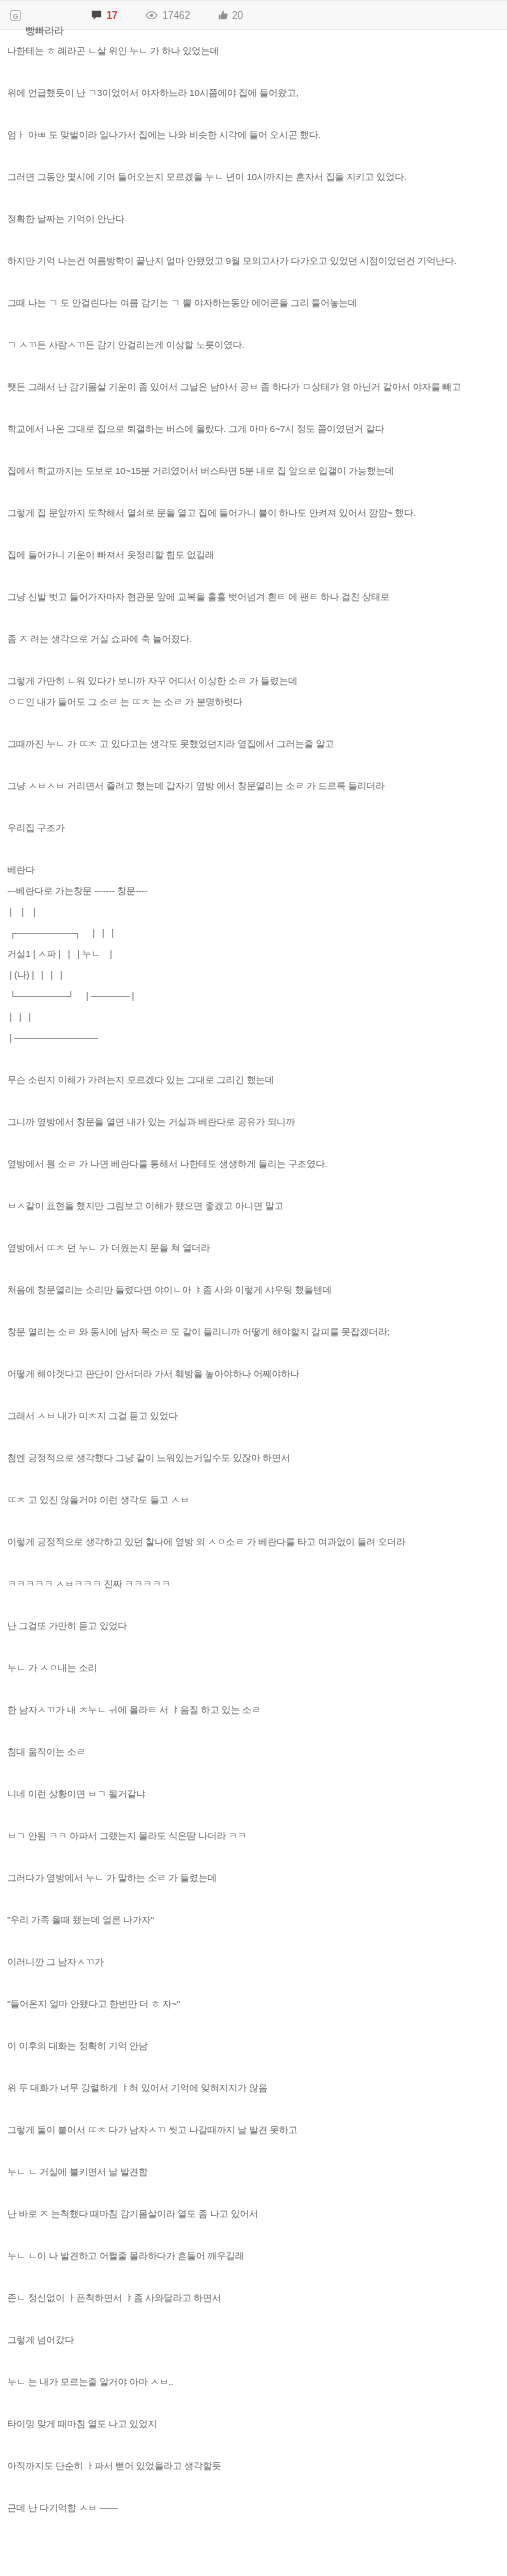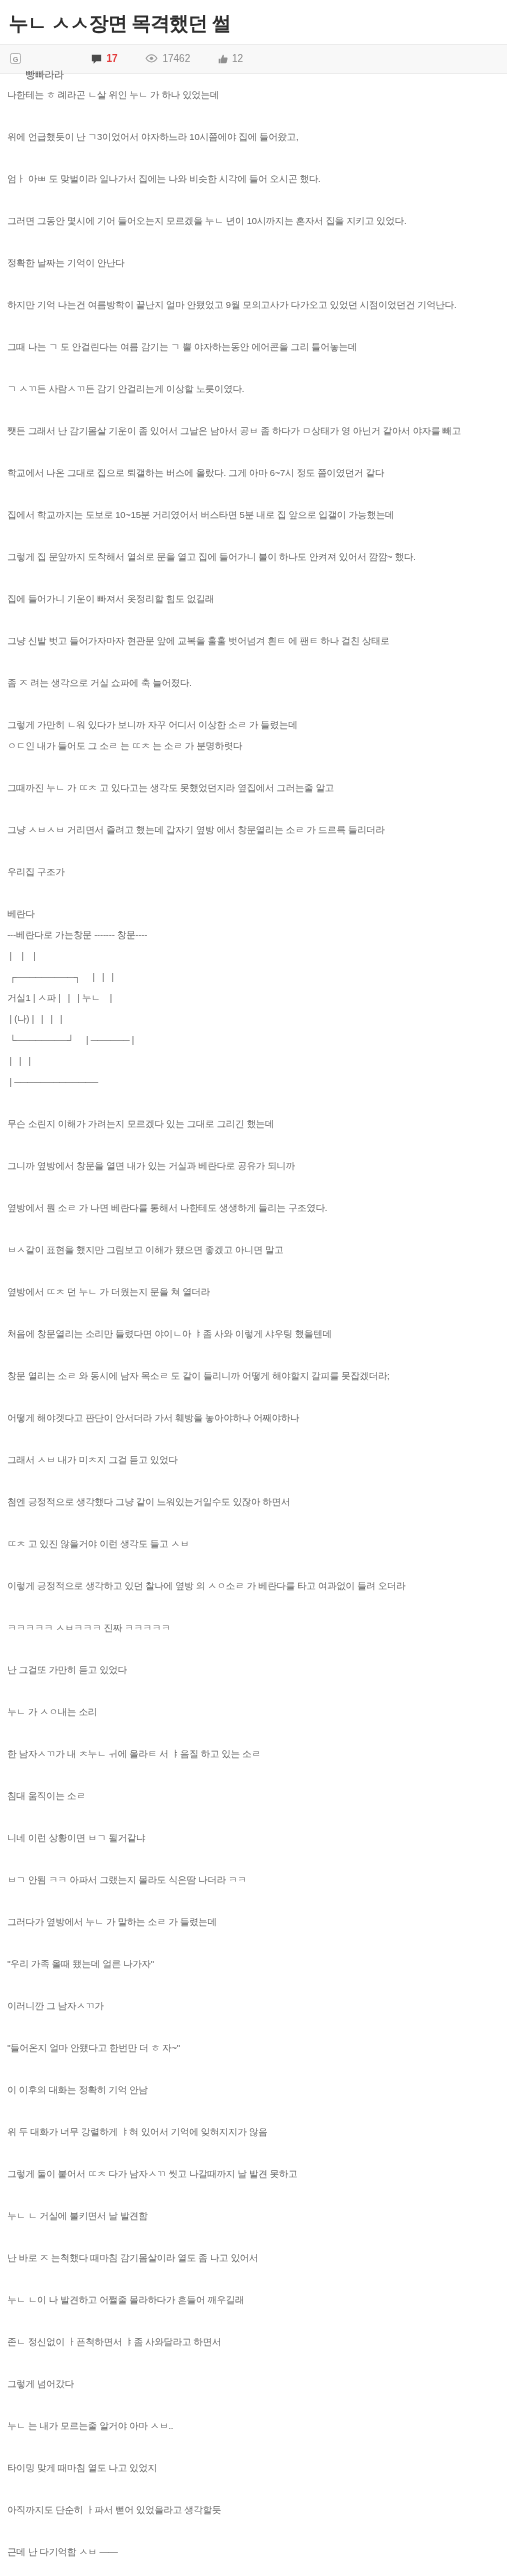--- a/index.html
+++ b/index.html
@@ -83,23 +83,20 @@
     letter-spacing: -0.2px;
     white-space: pre-wrap;
     word-break: break-all;
   }
 </style>
 </head>
 <body>
 
 <div class="page">
 
-  <div class="title-wrap">
-    <h1 class="post-title">누ㄴ ㅅㅅ장면 목격했던 썰</h1>
-  </div>
 
   <div class="meta-bar">
 
     <div class="author-group">
       <span class="badge">G</span>
       <span class="author-name">빵빠라라</span>
     </div>
 
     <div class="stat-group">
       <span>
@@ -119,21 +116,21 @@
       </span>
       <span class="stat-num">17462</span>
     </div>
 
     <div class="stat-group">
       <span>
         <svg width="10" height="10" viewBox="0 0 14 14">
           <path d="M1 6.5 h2.6 v6.5 H1 Z M4.2 13 V6.8 L6.8 1 c1 0 1.7 0.8 1.5 1.9 L7.8 5 h4.2 c0.9 0 1.5 0.8 1.3 1.6 l-1.1 5 c-0.2 0.8-0.8 1.4-1.7 1.4 Z" fill="#8f8f8f"></path>
         </svg>
       </span>
-      <span class="stat-num">12</span>
+      <span class="stat-num">20</span>
     </div>
 
   </div>
 
   <div class="post-body">나한테는 ㅎ 례라곤 ㄴ살 위인 누ㄴ 가 하나 있었는데
 
 위에 언급했듯이 난 ㄱ3이었어서 야자하느라 10시쯤에야 집에 들어왔고,
 
 엄ㅏ 아ㅃ 도 맞벌이라 일나가서 집에는 나와 비슷한 시각에 들어 오시곤 했다.
 

